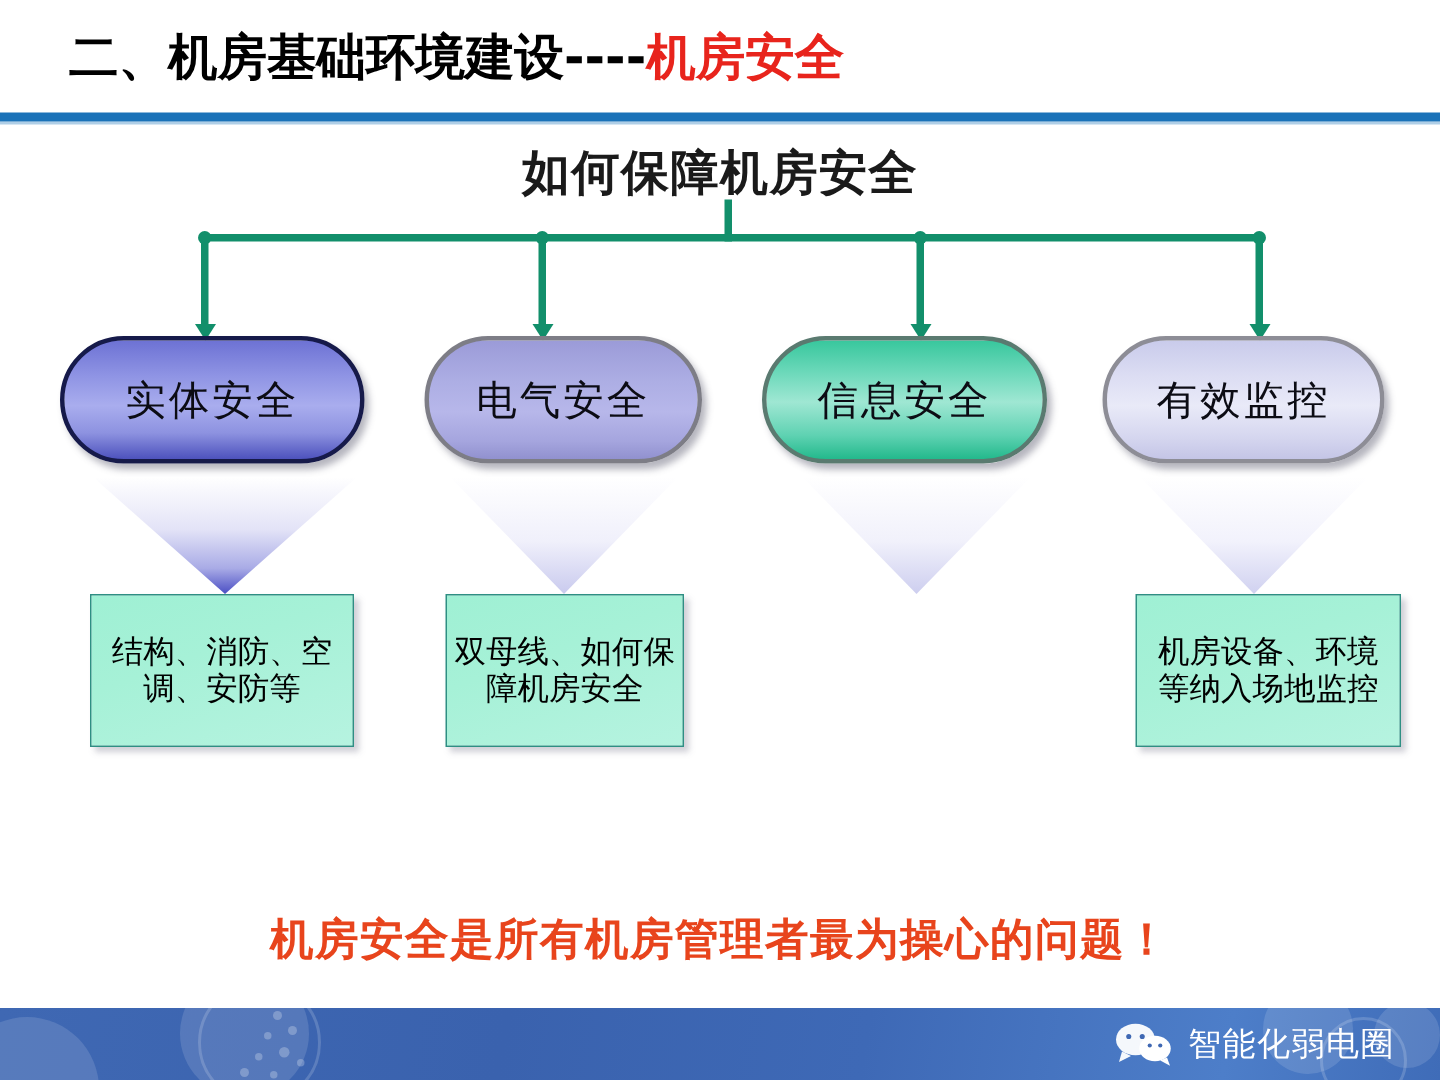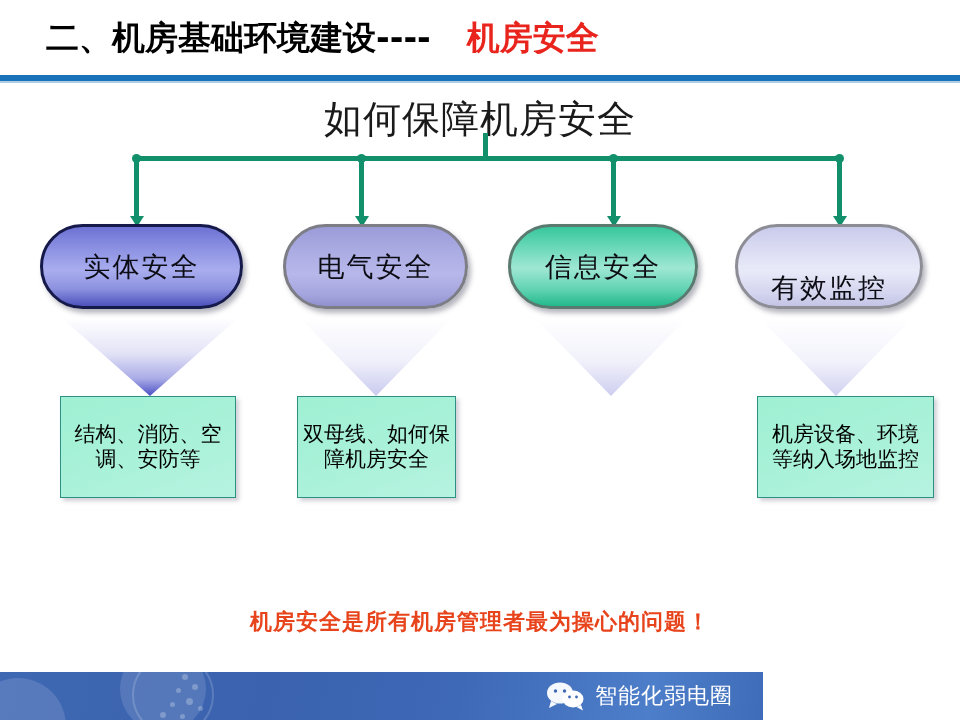--- a/index.html
+++ b/index.html
@@ -30,21 +30,20 @@
     font-family: "DejaVu Sans", "Liberation Sans", sans-serif;
     font-size: 33px;
     font-weight: bold;
     letter-spacing: 0px;
     white-space: nowrap;
     color: #000000;
     line-height: 1.2;
   }
   .slide-title .accent {
     color: #e8241c;
-    margin-left: 36px;
   }
   .title-rule {
     position: absolute;
     left: 0px;
     top: 75px;
     width: 960px;
     height: 6px;
     background: #1a72b8;
   }
   .title-rule-shadow {
@@ -57,23 +56,24 @@
   }
 
   
   .root-label {
     position: absolute;
     left: 0px;
     top: 94px;
     width: 960px;
     text-align: center;
     font-family: "DejaVu Serif", "Liberation Serif", serif;
-    font-size: 38px;
+    font-size: 32px;
     color: #1a1a1a;
     letter-spacing: 1px;
+    font-weight: bold;
   }
 
   
   .conn {
     position: absolute;
     background: #128f6b;
   }
   .conn-trunk {
     left: 483px;
     top: 133px;
@@ -140,21 +140,20 @@
     left: 508px;
     width: 190px;
     border: 3px solid #5a7a70;
     background: linear-gradient(180deg, #38c79d 0%, #6ed9bb 28%, #9fe7d3 52%, #5fd2b2 80%, #23b98c 100%);
   }
   .pill-4 {
     left: 735px;
     width: 188px;
     border: 3px solid #8d8d96;
     background: linear-gradient(180deg, #c9cbeb 0%, #dcddf3 30%, #e9eaf8 55%, #d5d6ef 82%, #c4c5e6 100%);
-    align-items: flex-end;
   }
   .tri-svg { position: absolute; top: 318px; }
 
   
   .leaf {
     position: absolute;
     top: 396px;
     height: 102px;
     border: 1px solid #2e8f83;
     background: linear-gradient(160deg, #9ff0d4 0%, #a6f1d7 40%, #b6f3e0 100%);
@@ -178,32 +177,32 @@
   .leaf-4 { left: 757px; width: 177px; }
 
   
   .kicker {
     position: absolute;
     left: 0;
     top: 607px;
     width: 960px;
     text-align: center;
     font-family: "DejaVu Sans", "Liberation Sans", sans-serif;
-    font-size: 22px;
+    font-size: 29px;
     font-weight: bold;
     color: #e8441c;
     letter-spacing: 1px;
   }
 
   
   .footer {
     position: absolute;
     left: 0;
     top: 672px;
-    width: 763px;
+    width: 960px;
     height: 48px;
     background: linear-gradient(100deg, #3f68b3 0%, #3a62ae 35%, #3e69b6 60%, #4d7ec9 85%, #3f6cb8 100%);
     overflow: hidden;
   }
   .bub {
     position: absolute;
     border-radius: 50%;
     background: rgba(255,255,255,0.13);
   }
   .bub-ring {

